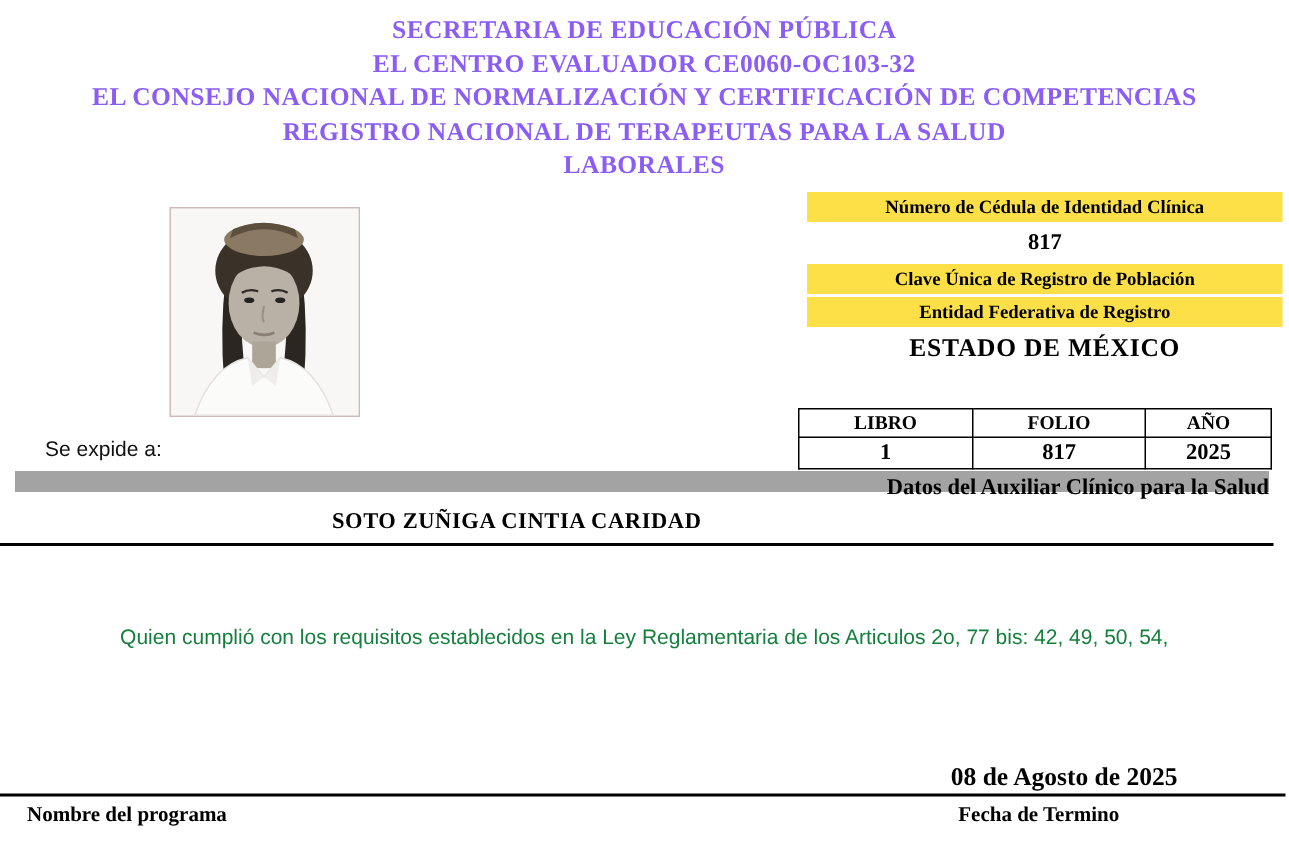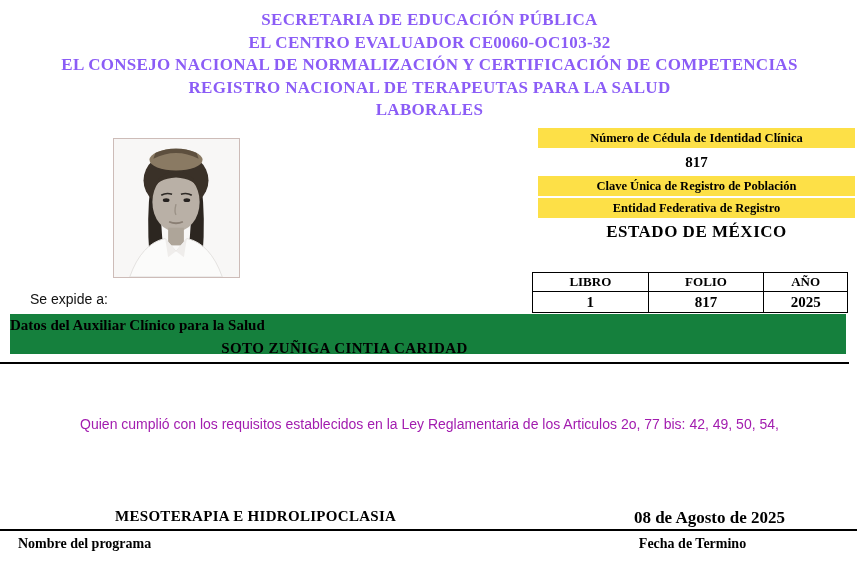--- a/index.html
+++ b/index.html
@@ -46,35 +46,35 @@
   }
   .book-table tr.bt-head td { font-size:13px; height:19px; }
   .book-table tr.bt-vals td { font-size:15px; height:21px; }
 
   
   .issued-to {
     position:absolute; left:10px; top:291px;
     font-family:Liberation Sans, sans-serif; font-size:14px; color:#111;margin-left:20px;
   }
   .banner {
-    position:absolute; left:10px; top:314px; width:836px; height:40px;
-    background:#15803d; text-align:left;
+    position:absolute; left:10px; top:314px; width:836px; height:14px;
+    background:#a3a3a3; text-align:right;
     font-weight:bold; font-size:15px; line-height:23px;
   }
   .holder-name {
     position:absolute; left:0; top:340px; width:689px; text-align:center;
     font-weight:bold; font-size:15px; letter-spacing:0.4px;
   }
   .rule-top { position:absolute; left:0; top:362px; width:849px; height:2px; background:#000; }
 
   
   .legal {
     position:absolute; left:0; top:414px; width:859px; text-align:center;
     font-family:"Liberation Sans", sans-serif; font-size:14px; line-height:21px;
-    color:#a21caf;
+    color:#15803d;
   }
 
   
   .program-category {
     position:absolute; left:18px; top:483px;
     font-weight:bold; font-size:16px;
   }
   .program-name {
     position:absolute; left:115px; top:508px;
     font-weight:bold; font-size:15px; letter-spacing:0.3px;
@@ -163,19 +163,18 @@
   <div class="issued-to">Se expide a:</div>
 
   <div class="banner">Datos del Auxiliar Clínico para la Salud</div>
   <div class="holder-name">SOTO ZUÑIGA CINTIA CARIDAD</div>
   <div class="rule-top"></div>
 
   <div class="legal">
     <div>Quien cumplió con los requisitos establecidos en la Ley Reglamentaria de los Articulos 2o, 77 bis: 42, 49, 50, 54,</div>
   </div>
 
-  <div class="program-name">MESOTERAPIA E HIDROLIPOCLASIA</div>
   <div class="end-date">08 de Agosto de 2025</div>
   <div class="rule-bottom"></div>
   <div class="program-label">Nombre del programa</div>
   <div class="date-label">Fecha de Termino</div>
 
 </div>
 
 </body></html>

